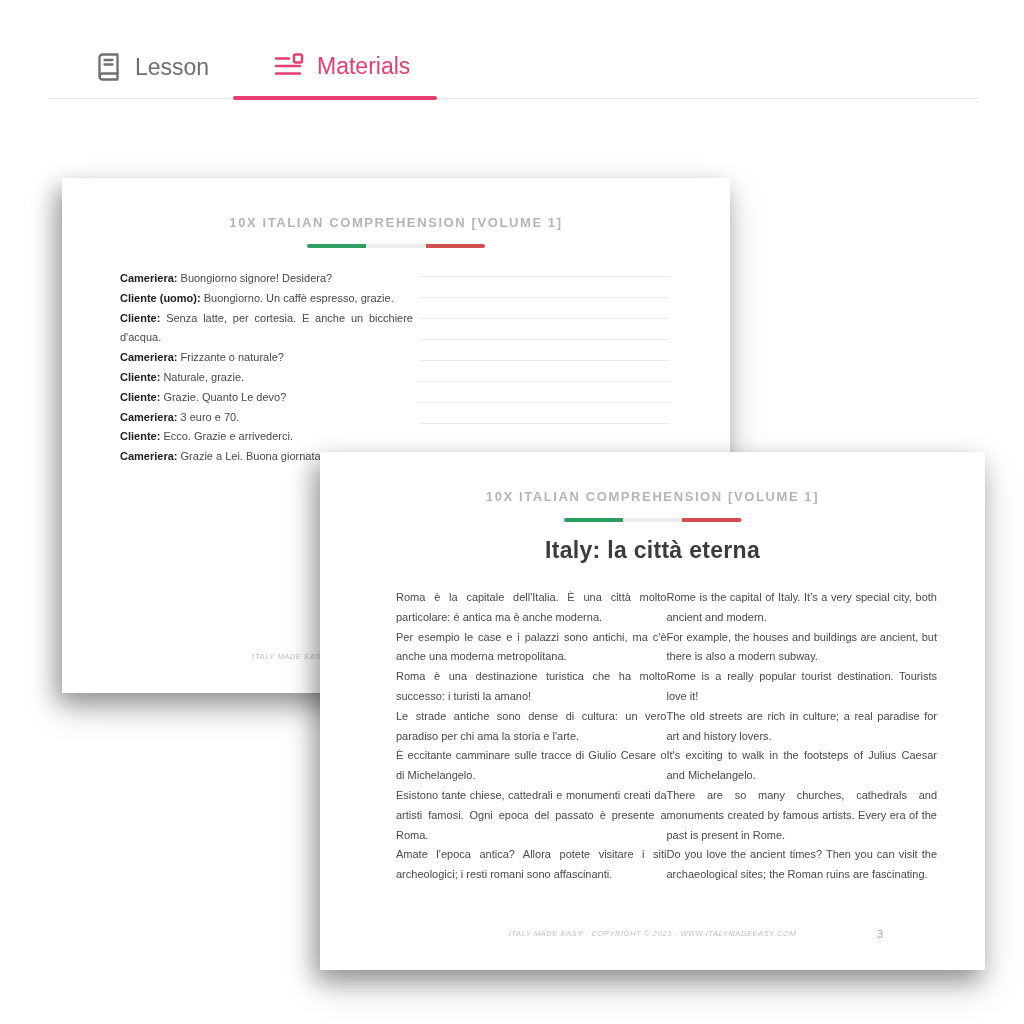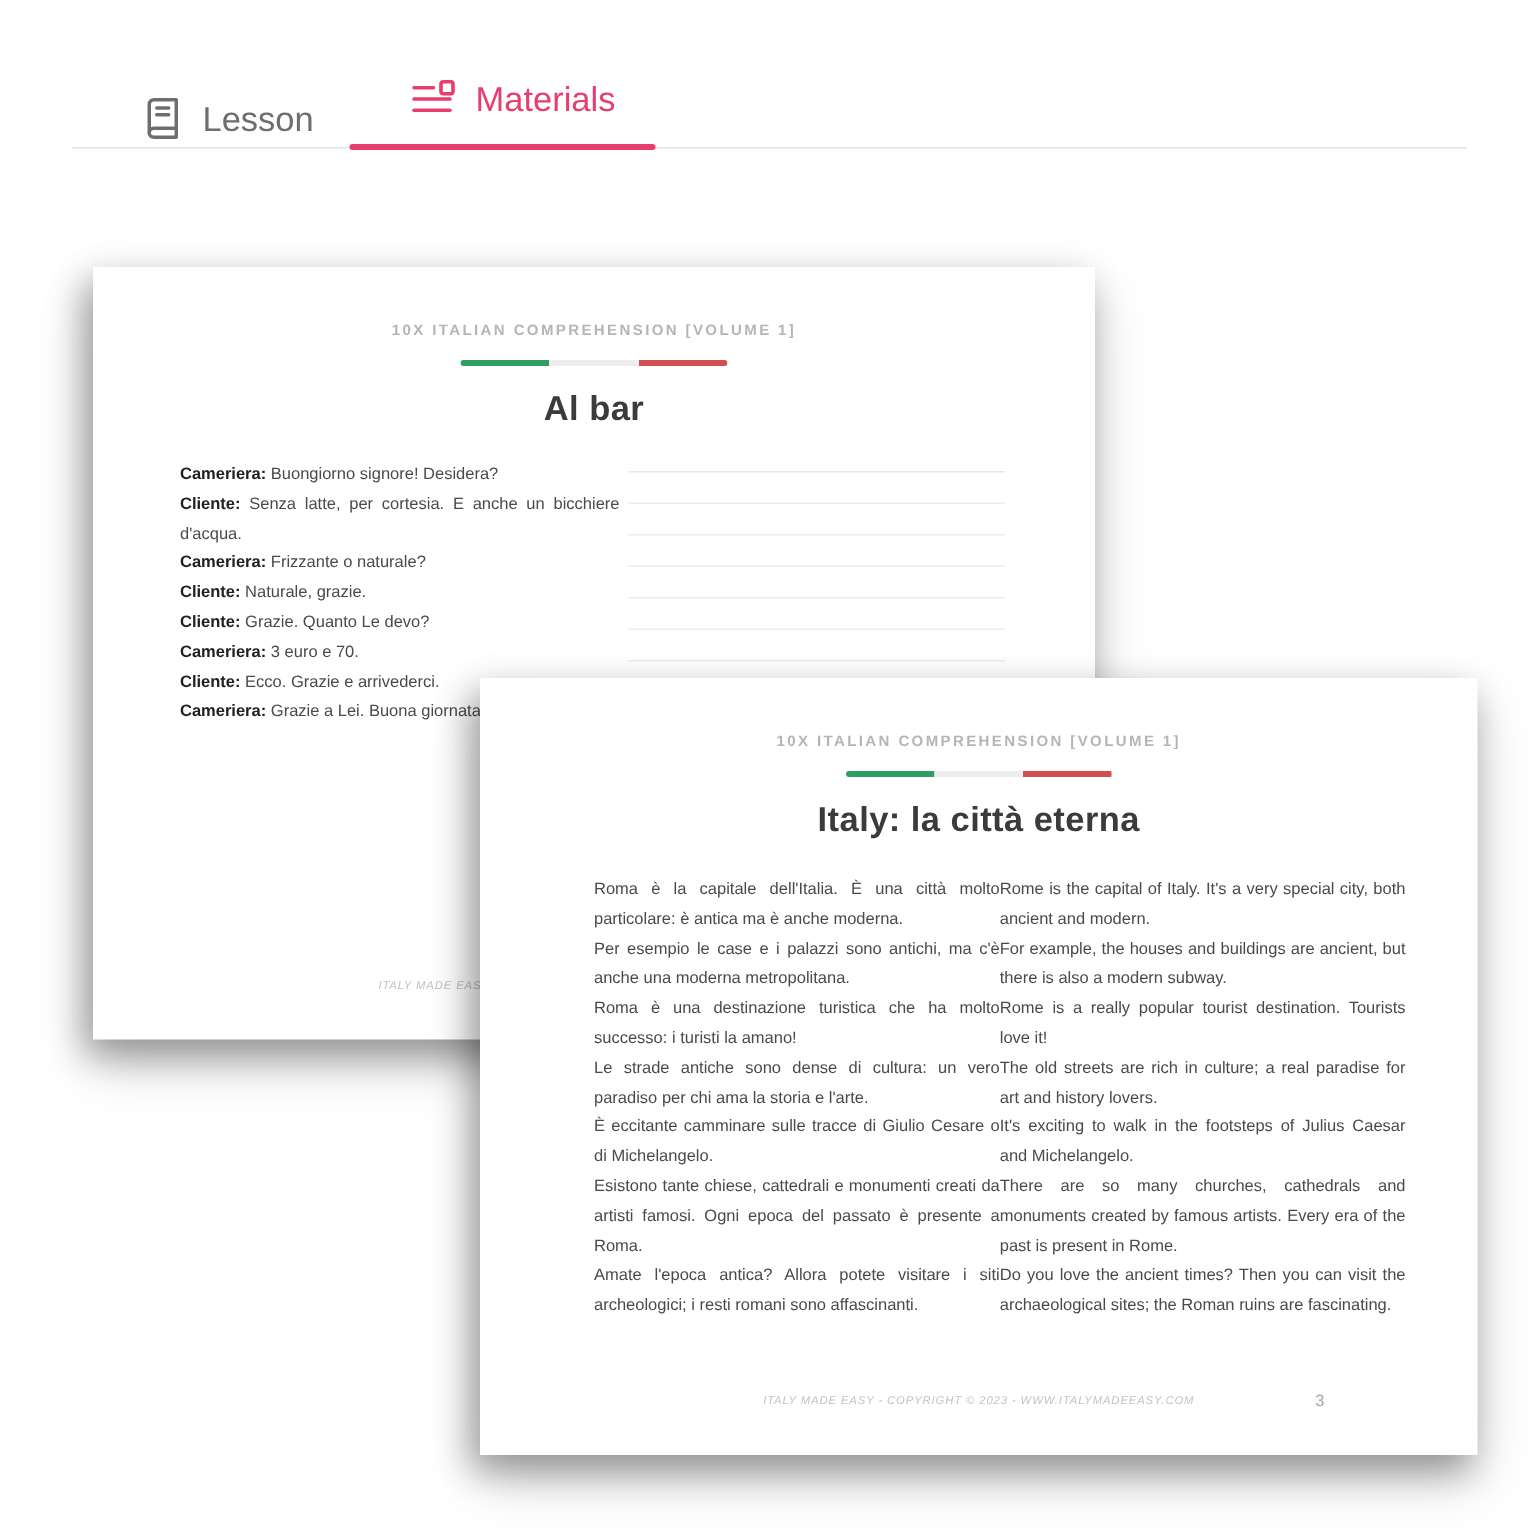--- a/index.html
+++ b/index.html
@@ -9,35 +9,35 @@
     --flag-red:#d14f4f;
   }
   *{margin:0;padding:0;box-sizing:border-box;}
   html,body{width:1024px;height:1024px;background:#ffffff;overflow:hidden;
     font-family:"Liberation Sans","DejaVu Sans",sans-serif;}
   .stage{position:relative;width:1024px;height:1024px;background:#fff;}
 
   
   .tab{position:absolute;top:52px;display:flex;align-items:center;gap:13px;
     font-size:23px;cursor:pointer;}
-  .tab-lesson{left:95px;color:#6e6e6e;margin-top:12px;}
+  .tab-lesson{left:95px;color:#6e6e6e;}
   .tab-materials{left:274px;color:var(--accent);}
   .tab svg{display:block;}
   .tab-divider{position:absolute;left:48px;right:46px;top:98px;height:1px;
     background:#e3e3e3;}
   .tab-underline{position:absolute;left:233px;top:96px;width:204px;height:4px;
     background:var(--accent);border-radius:2px;}
 
   
   .page{position:absolute;background:#fff;
     box-shadow:-6px 10px 22px rgba(0,0,0,0.32), 0 16px 34px rgba(0,0,0,0.18);}
   .page1{left:62px;top:178px;width:668px;height:515px;z-index:1;}
   .page2{left:320px;top:452px;width:665px;height:518px;z-index:2;}
 
-  .doc-header{margin-top:37px;text-align:center;font-size:10px;
+  .doc-header{margin-top:37px;text-align:center;font-size:13px;
     letter-spacing:1.6px;color:#b5b5b5;font-weight:600;}
   .flag{width:178px;height:4px;margin:14px auto 0;display:flex;
     border-radius:2px;overflow:hidden;}
   .flag span{flex:1;height:100%;}
   .flag .fg{background:var(--flag-green);}
   .flag .fm{background:var(--flag-mid);}
   .flag .fr{background:var(--flag-red);}
   .doc-title{margin-top:15px;text-align:center;font-size:23px;font-weight:700;
     color:#3b3b3b;letter-spacing:0.3px;}
 
@@ -93,24 +93,24 @@
   <div class="tab-divider"></div>
   <div class="tab-underline"></div>
 
   <div class="page page1">
     <div class="doc-header">10X ITALIAN COMPREHENSION [VOLUME 1]</div>
     <div class="flag">
       <span class="fg"></span>
       <span class="fm"></span>
       <span class="fr"></span>
     </div>
-    <div class="doc-title">Al bar</div>
     <div class="p1-body">
       <div class="dialogue">
           <p class="dlg"><b>Cameriera:</b> Buongiorno signore! Desidera?</p>
+          <p class="dlg"><b>Cliente (uomo):</b> Buongiorno. Un caffè espresso, grazie.</p>
           <p class="dlg"><b>Cliente:</b> Senza latte, per cortesia. E anche un bicchiere d'acqua.</p>
           <p class="dlg"><b>Cameriera:</b> Frizzante o naturale?</p>
           <p class="dlg"><b>Cliente:</b> Naturale, grazie.</p>
           <p class="dlg"><b>Cliente:</b> Grazie. Quanto Le devo?</p>
           <p class="dlg"><b>Cameriera:</b> 3 euro e 70.</p>
           <p class="dlg"><b>Cliente:</b> Ecco. Grazie e arrivederci.</p>
           <p class="dlg"><b>Cameriera:</b> Grazie a Lei. Buona giornata!</p>
         </div>
       <div class="rlines">
           <div class="rline"></div>

